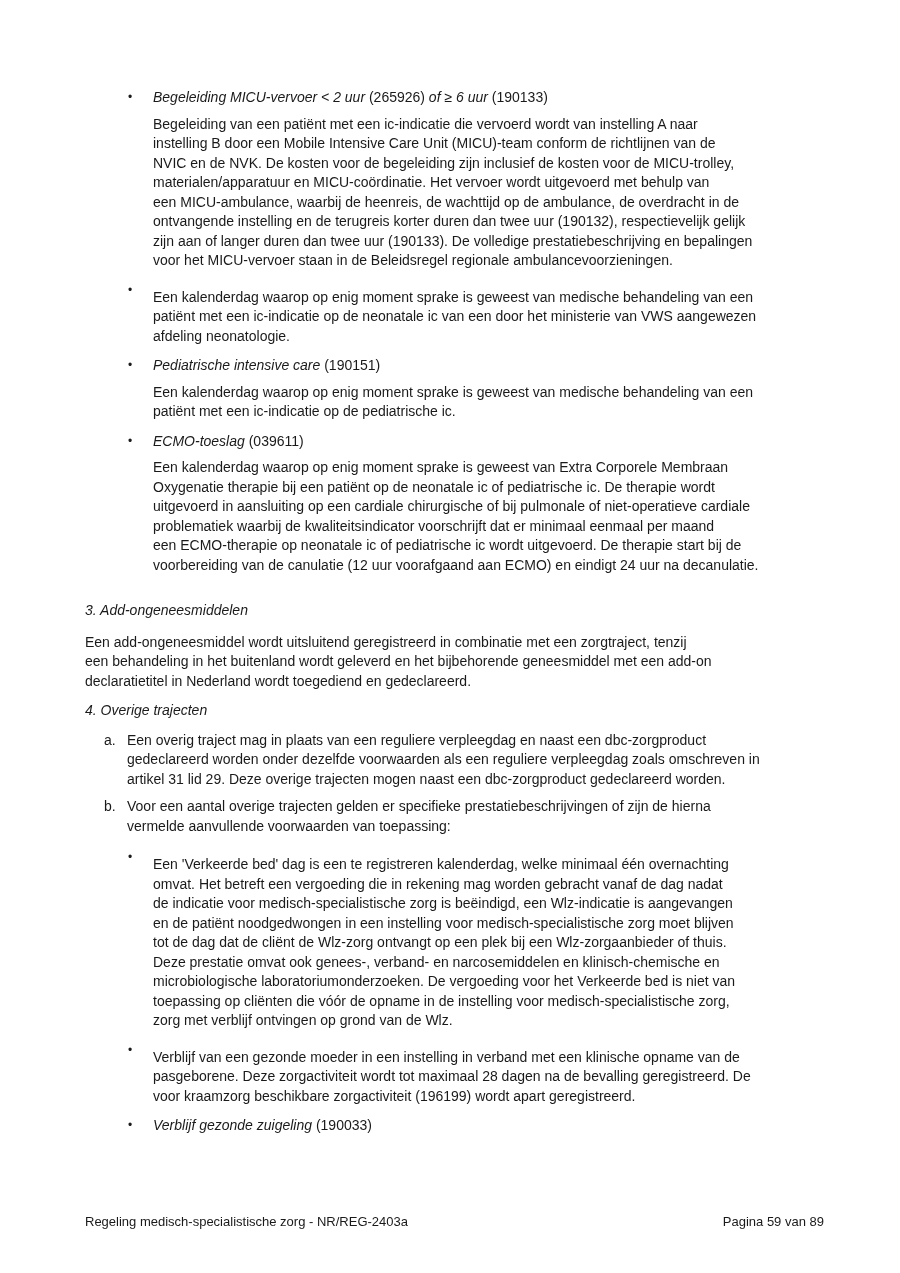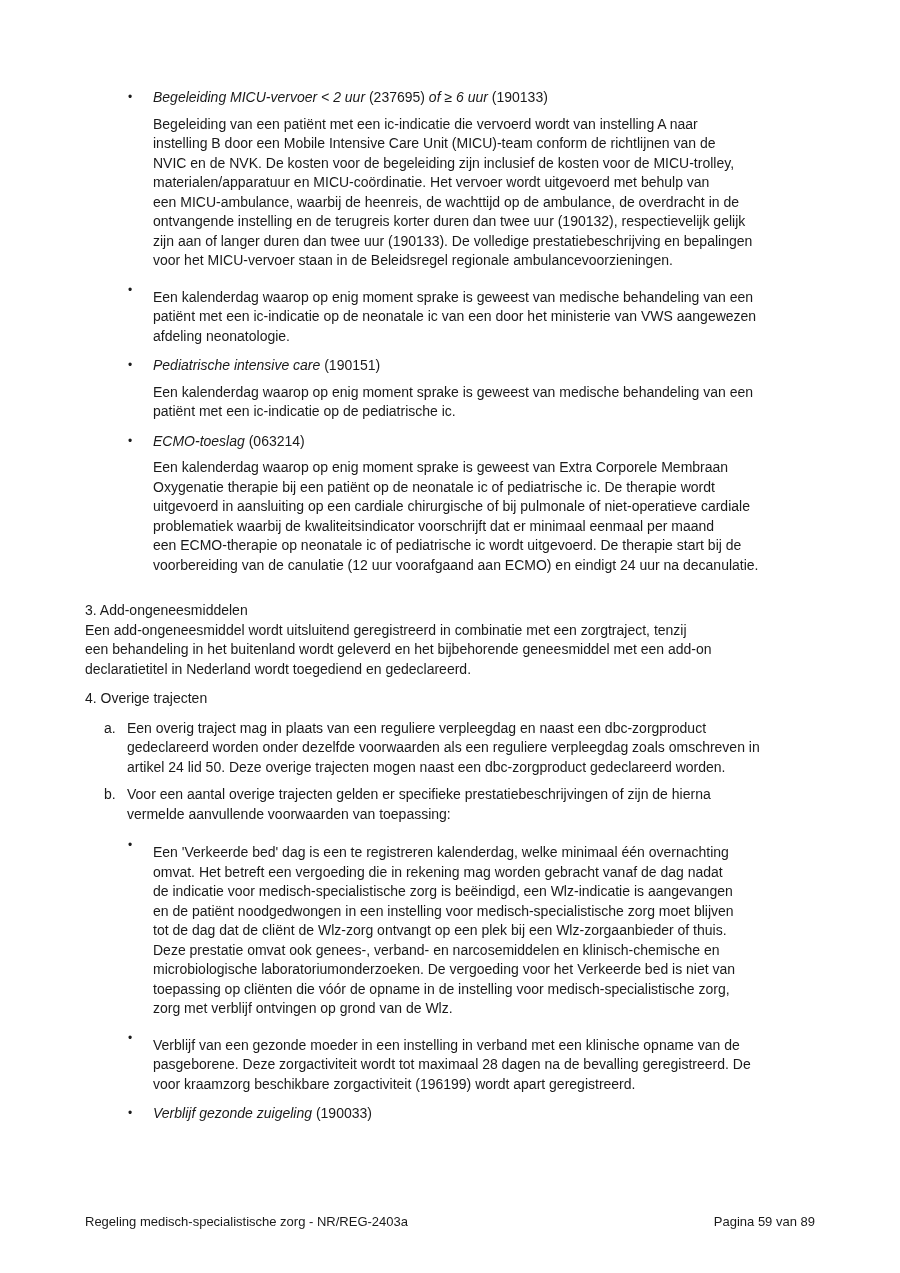--- a/index.html
+++ b/index.html
@@ -15,47 +15,47 @@
     position:absolute;left:85px;top:88px;width:732px;
     font-size:14px;line-height:19.5px;
   }
   ul,ol{list-style:none;margin:0;padding:0;}
   .bullet-item{display:flex;align-items:flex-start;margin-bottom:10px;}
   .bullet{flex:0 0 25px;margin-left:43px;font-size:12px;line-height:19.5px;}
   .bullet-content{flex:1;}
   .item-heading .it{font-style:italic;}
   .item-heading .rm{font-style:normal;}
   .item-body{white-space:pre-line;margin-top:7px;}
-  .sec-heading{}
+  .sec-heading{font-style:italic;}
   #sec3-h{margin-top:26px;}
-  .para{margin:0 0 10px 0;white-space:pre-line;}
+  .para{margin:12px 0 10px 0;white-space:pre-line;}
   #ab-list{margin-top:10px;}
   .ab-item{display:flex;align-items:flex-start;margin-bottom:8px;}
   .ab-marker{flex:0 0 23px;margin-left:19px;}
   .ab-content{flex:1;}
   .ab-body{white-space:pre-line;}
   .nested{margin-top:12px;}
   .nested .bullet{margin-left:1px;}
   .footer{
-    position:absolute;left:85px;right:85px;top:1213px;
+    position:absolute;left:85px;right:76px;top:1213px;
     display:flex;justify-content:space-between;
     font-size:13px;line-height:18px;
   }
 </style>
 </head>
 <body>
 
 <div class="page">
   <div class="content">
 
     <ul id="top-bullets">
   <li class="bullet-item">
     <span class="bullet">•</span>
     <div class="bullet-content">
-      <div class="item-heading"><span class="it">Begeleiding MICU-vervoer &lt; 2 uur </span><span class="rm">(237695)</span><span class="it"> of ≥ 6 uur </span><span class="rm">(190133)</span></div>
+      <div class="item-heading"><span class="it">Begeleiding MICU-vervoer &lt; 2 uur </span><span class="rm">(265926)</span><span class="it"> of ≥ 6 uur </span><span class="rm">(190133)</span></div>
       <div class="item-body">Begeleiding van een patiënt met een ic-indicatie die vervoerd wordt van instelling A naar
 instelling B door een Mobile Intensive Care Unit (MICU)-team conform de richtlijnen van de
 NVIC en de NVK. De kosten voor de begeleiding zijn inclusief de kosten voor de MICU-trolley,
 materialen/apparatuur en MICU-coördinatie. Het vervoer wordt uitgevoerd met behulp van
 een MICU-ambulance, waarbij de heenreis, de wachttijd op de ambulance, de overdracht in de
 ontvangende instelling en de terugreis korter duren dan twee uur (190132), respectievelijk gelijk
 zijn aan of langer duren dan twee uur (190133). De volledige prestatiebeschrijving en bepalingen
 voor het MICU-vervoer staan in de Beleidsregel regionale ambulancevoorzieningen.</div>
     </div>
   </li>
@@ -74,21 +74,21 @@
     <div class="bullet-content">
       <div class="item-heading"><span class="it">Pediatrische intensive care </span><span class="rm">(190151)</span></div>
       <div class="item-body">Een kalenderdag waarop op enig moment sprake is geweest van medische behandeling van een
 patiënt met een ic-indicatie op de pediatrische ic.</div>
     </div>
   </li>
 
   <li class="bullet-item">
     <span class="bullet">•</span>
     <div class="bullet-content">
-      <div class="item-heading"><span class="it">ECMO-toeslag </span><span class="rm">(063214)</span></div>
+      <div class="item-heading"><span class="it">ECMO-toeslag </span><span class="rm">(039611)</span></div>
       <div class="item-body">Een kalenderdag waarop op enig moment sprake is geweest van Extra Corporele Membraan
 Oxygenatie therapie bij een patiënt op de neonatale ic of pediatrische ic. De therapie wordt
 uitgevoerd in aansluiting op een cardiale chirurgische of bij pulmonale of niet-operatieve cardiale
 problematiek waarbij de kwaliteitsindicator voorschrijft dat er minimaal eenmaal per maand
 een ECMO-therapie op neonatale ic of pediatrische ic wordt uitgevoerd. De therapie start bij de
 voorbereiding van de canulatie (12 uur voorafgaand aan ECMO) en eindigt 24 uur na decanulatie.</div>
     </div>
   </li>
 </ul>
 
@@ -98,21 +98,21 @@
 declaratietitel in Nederland wordt toegediend en gedeclareerd.</p>
 
     <div class="sec-heading" id="sec4-h">4. Overige trajecten</div>
 
     <ol id="ab-list">
   <li class="ab-item">
     <span class="ab-marker">a.</span>
     <div class="ab-content">
       <div class="ab-body">Een overig traject mag in plaats van een reguliere verpleegdag en naast een dbc-zorgproduct
 gedeclareerd worden onder dezelfde voorwaarden als een reguliere verpleegdag zoals omschreven in
-artikel 24 lid 50. Deze overige trajecten mogen naast een dbc-zorgproduct gedeclareerd worden.</div>
+artikel 31 lid 29. Deze overige trajecten mogen naast een dbc-zorgproduct gedeclareerd worden.</div>
 
     </div>
   </li>
 
   <li class="ab-item">
     <span class="ab-marker">b.</span>
     <div class="ab-content">
       <div class="ab-body">Voor een aantal overige trajecten gelden er specifieke prestatiebeschrijvingen of zijn de hierna
 vermelde aanvullende voorwaarden van toepassing:</div>
       <ul class="nested">

